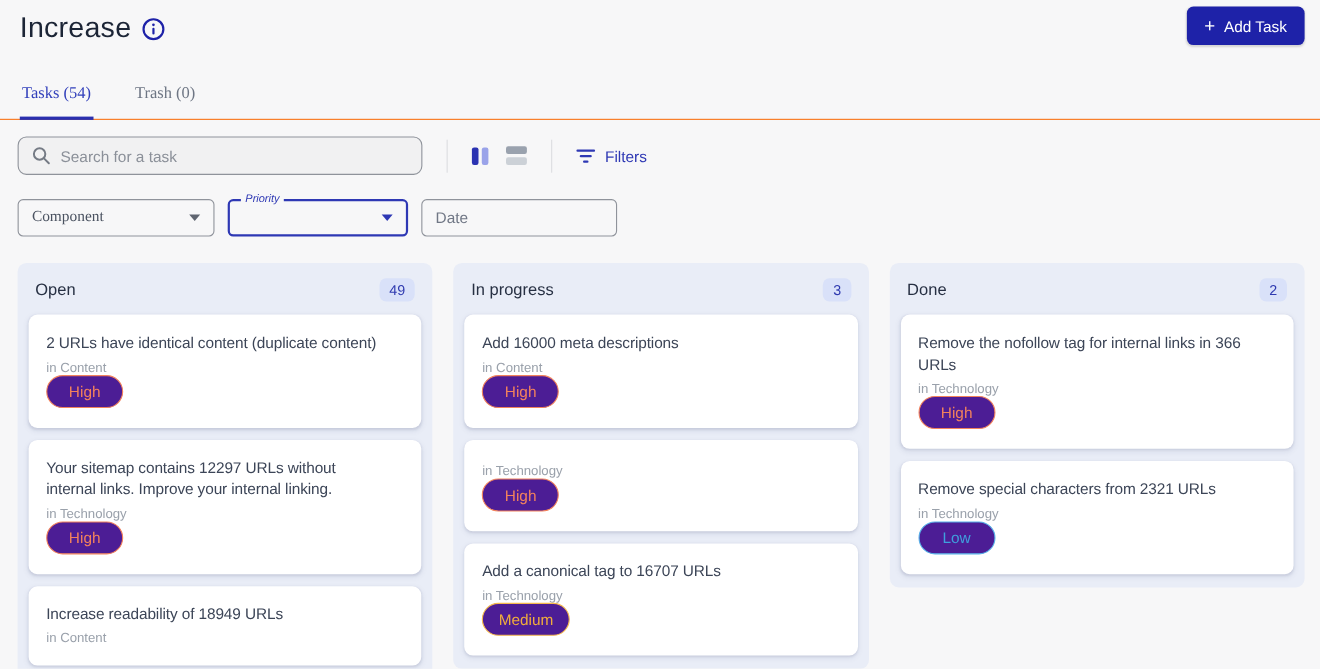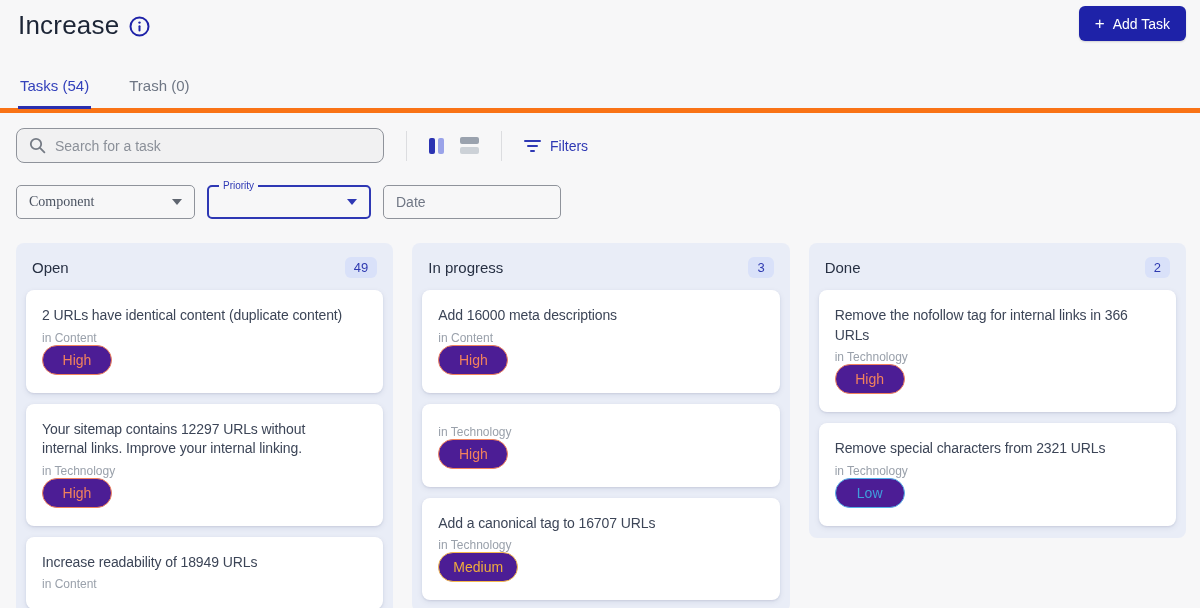--- a/index.html
+++ b/index.html
@@ -18,21 +18,21 @@
   .page-title { font-size:26px; font-weight:400; color:#1c2536; letter-spacing:.2px; }
   .info-icon { display:inline-flex; margin-top:2px; }
   .btn-add {
     display:flex; align-items:center; gap:8px;
     background:#1e22a8; color:#fff; border:none; border-radius:6px;
     padding:9px 16px; font-size:14px; font-family:inherit; cursor:pointer;
     box-shadow:0 1px 2px rgba(0,0,0,.15);
   }
   .btn-add .plus { font-size:17px; font-weight:400; line-height:1; }
   
-  .tabbar { margin-top:26px; padding:0 18px; border-bottom:5px solid #f97316; display:flex; gap:36px; }
+  .tabbar { margin-top:26px; padding:0 18px; border-bottom:1px solid #f97316; display:flex; gap:36px;font-family:Liberation Serif, serif; }
   .tab { font-size:15px; padding:10px 2px 12px 2px; cursor:pointer; color:#6e7684; }
   .tab.active { color:#3341bb; border-bottom:3px solid #2a2fae; margin-bottom:-1px; }
   
   .toolbar { display:flex; align-items:center; margin:15px 14px 0 16px; }
   .searchbox {
     display:flex; align-items:center; gap:9px;
     width:368px; height:35px; padding:0 12px;
     border:1px solid #8f939b; border-radius:8px; background:#f1f1f2;
   }
   .searchbox input {
@@ -59,21 +59,21 @@
   .projects-label { font-size:13px; font-weight:700; color:#1e2a47; letter-spacing:.4px; }
   .project-name { font-size:12px; color:#7d8595; letter-spacing:.6px; margin-top:4px; }
   
   .filter-row { display:flex; gap:12px; margin:22px 14px 0 16px; }
   .select-box {
     position:relative; display:flex; align-items:center; justify-content:space-between;
     height:34px; border:1px solid #8f939b; border-radius:5px; padding:0 12px;
     font-size:14px; color:#4a5260; cursor:pointer; background:transparent;
   }
   .select-component { width:179px;font-family:Liberation Serif, serif; }
-  .select-priority { width:164px; border:2px solid #2e38b4; }
+  .select-priority { width:164px; border:2px solid #2e38b4;font-style:italic; }
   .select-date { width:178px; color:#707785; }
   .float-label {
     position:absolute; top:-7px; left:10px; padding:0 4px;
     font-size:10px; color:#2e38b4; background:#f7f7f8; line-height:1.1;
   }
   .caret { width:0; height:0; border-left:5px solid transparent; border-right:5px solid transparent; border-top:6px solid #5f6570; }
   .caret.blue { border-top-color:#2e38b4; }
   
   .board {
     display:grid; grid-template-columns:repeat(3,1fr); gap:19px;

